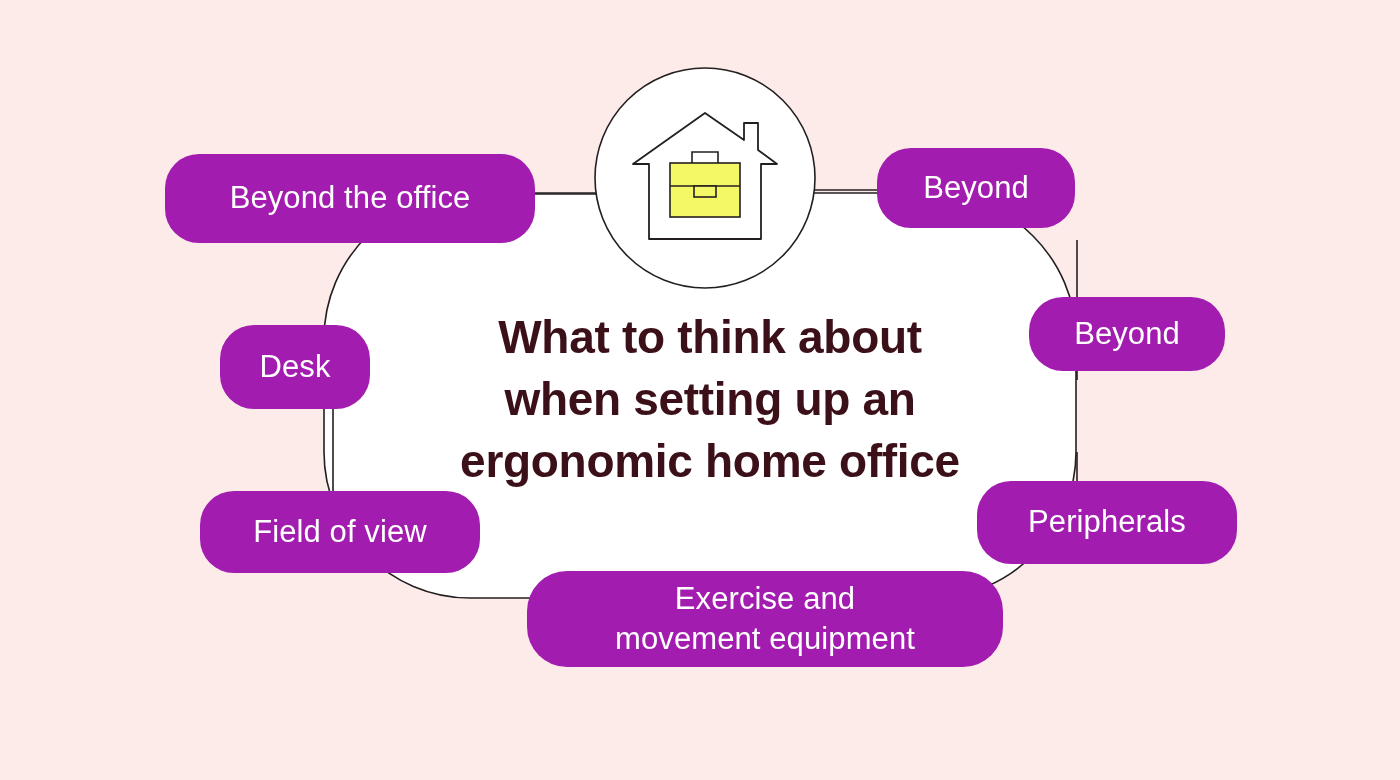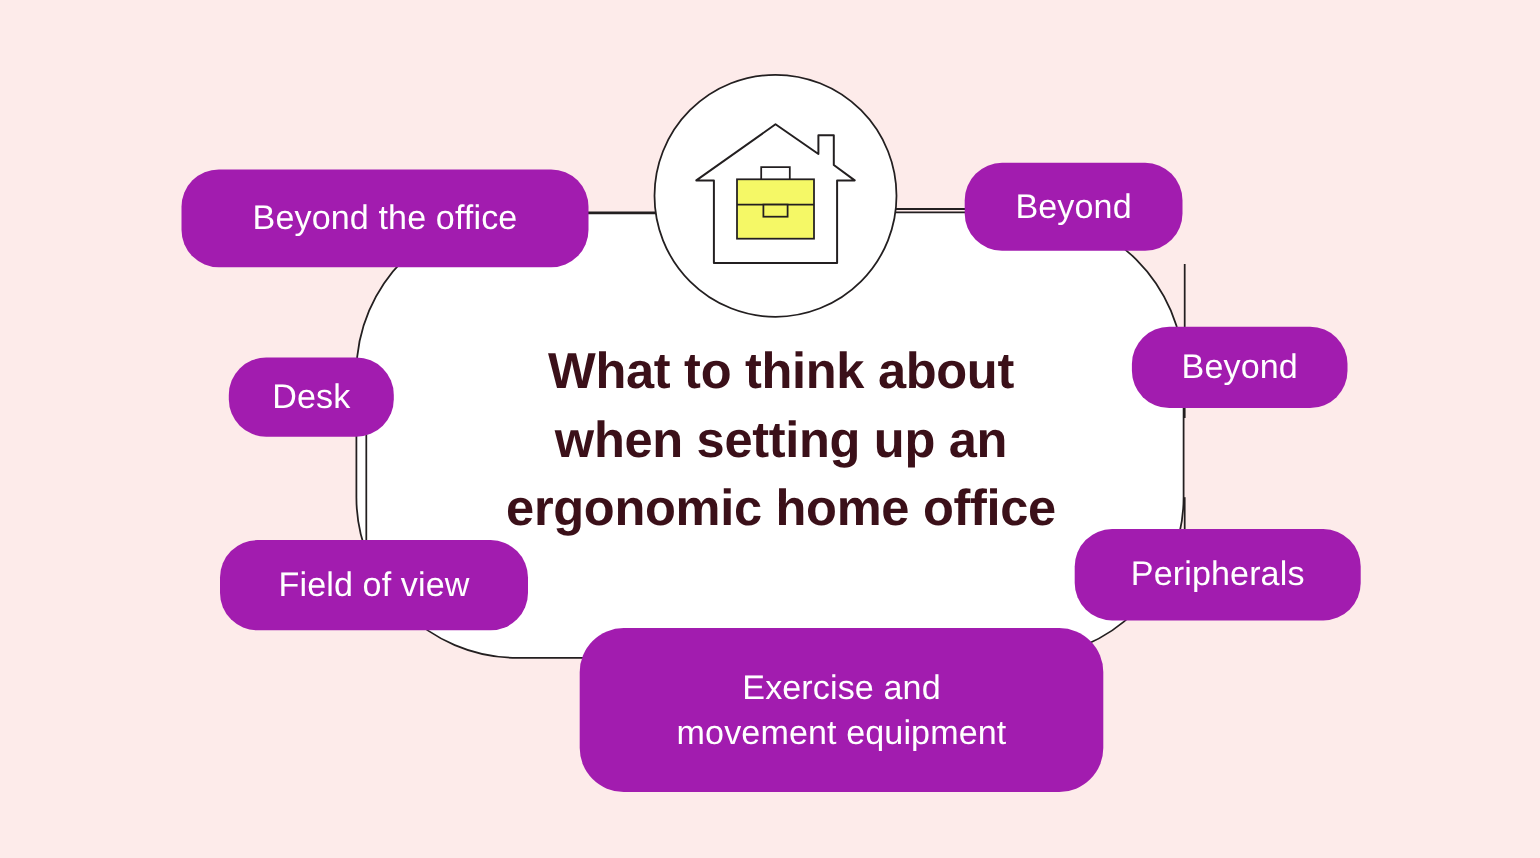--- a/index.html
+++ b/index.html
@@ -46,24 +46,24 @@
     padding: 0 26px;
     white-space: pre-line;
   }
   .pill.two-line {
     border-radius: 40px;
     line-height: 1.30;
   }
   #pill-beyond   { left: 165px;  top: 154px; width: 370px; height: 89px; }
   #pill-seating  { left: 877px;  top: 148px; width: 198px; height: 80px; }
   #pill-monitor  { left: 1029px; top: 297px; width: 196px; height: 74px; }
-  #pill-desk     { left: 208px;  top: 325px; width: 150px; height: 72px; }
+  #pill-desk     { left: 220px;  top: 325px; width: 150px; height: 84px; }
   #pill-periph   { left: 977px;  top: 481px; width: 260px; height: 83px; }
   #pill-fov      { left: 200px;  top: 491px; width: 280px; height: 82px; }
-  #pill-exercise { left: 527px;  top: 571px; width: 476px; height: 149px;
+  #pill-exercise { left: 527px;  top: 571px; width: 476px; height: 96px;
                    font-size: 31px; }
   
   #center-title {
     position: absolute;
     left: 380px;
     top: 306px;
     width: 660px;
     text-align: center;
     color: #3B1019;
     font-weight: 700;

